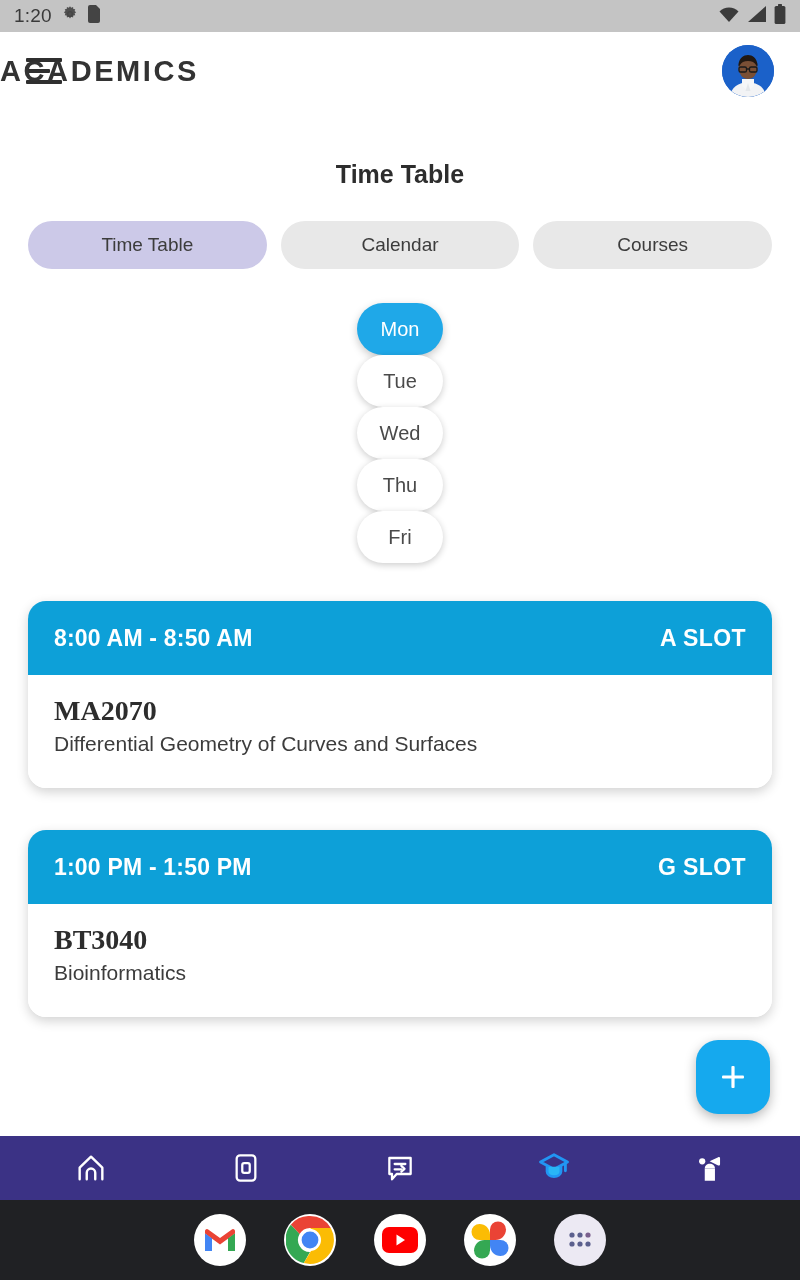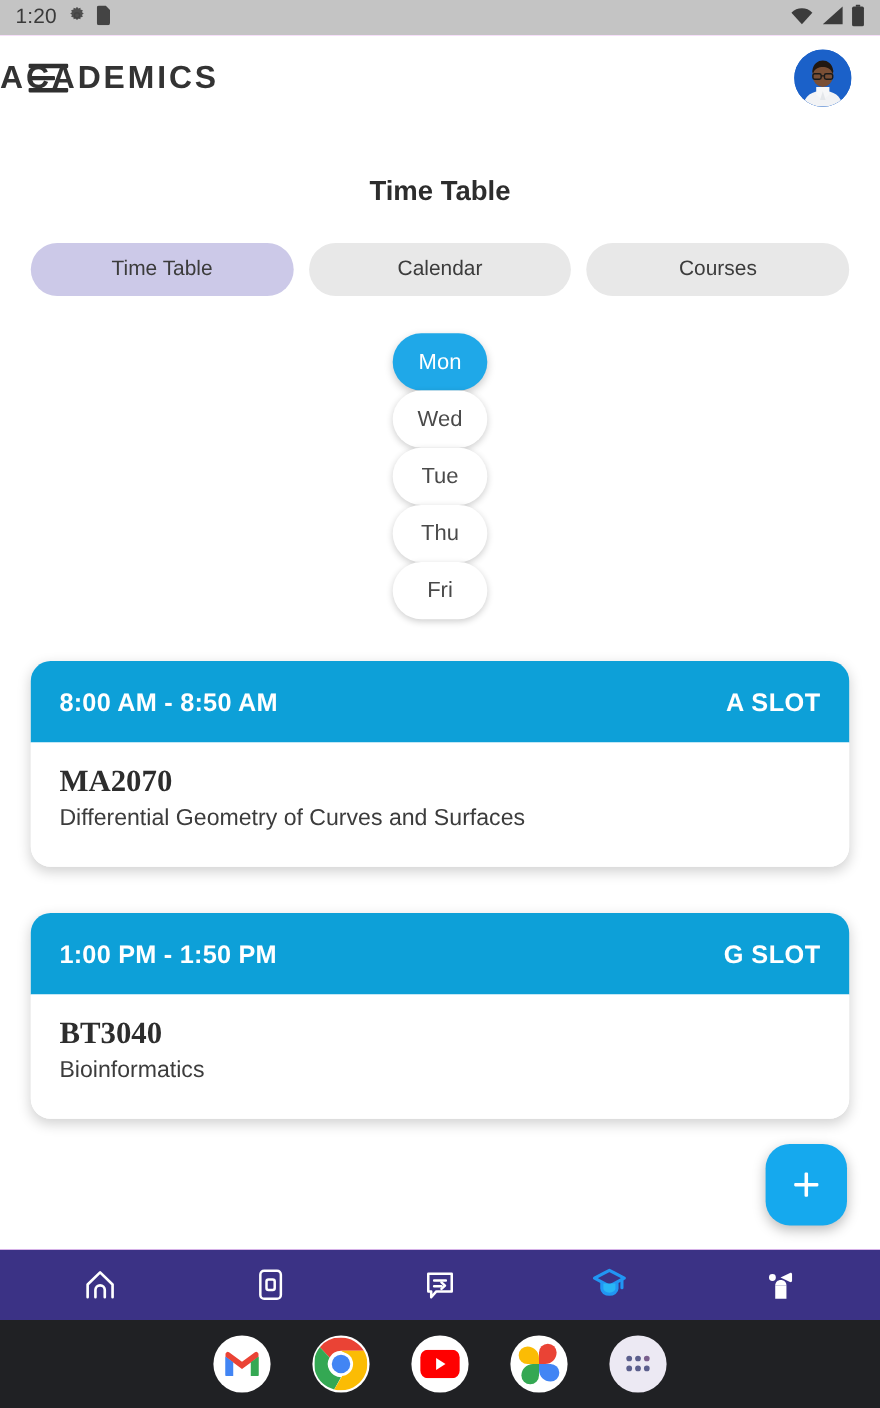--- a/index.html
+++ b/index.html
@@ -6,21 +6,21 @@
   html, body {
     width: 800px; height: 1280px;
     font-family: "Liberation Sans", sans-serif;
     background: #ffffff;
     overflow: hidden;
   }
   .phone {
     position: relative;
     width: 800px; height: 1280px;
     display: flex; flex-direction: column;
-    background: #d946ef;
+    background: #7dd3fc;
   }
 
   
   .status-bar {
     height: 32px;
     background: #c4c4c4;
     display: flex; align-items: center;
     padding: 0 14px;
     flex: 0 0 32px;
   }
@@ -218,22 +218,22 @@
     <div class="page-title">Time Table</div>
 
     <div class="tabs">
       <button class="tab active">Time Table</button>
       <button class="tab">Calendar</button>
       <button class="tab">Courses</button>
     </div>
 
     <div class="days">
       <div class="day active">Mon</div>
+      <div class="day">Tue</div>
       <div class="day">Wed</div>
-      <div class="day">Tue</div>
       <div class="day">Thu</div>
       <div class="day">Fri</div>
     </div>
 
     <div class="cards">
 
       <div class="card">
         <div class="card-head">
           <span class="card-time">8:00 AM - 8:50 AM</span>
           <span class="card-slot">A SLOT</span>

